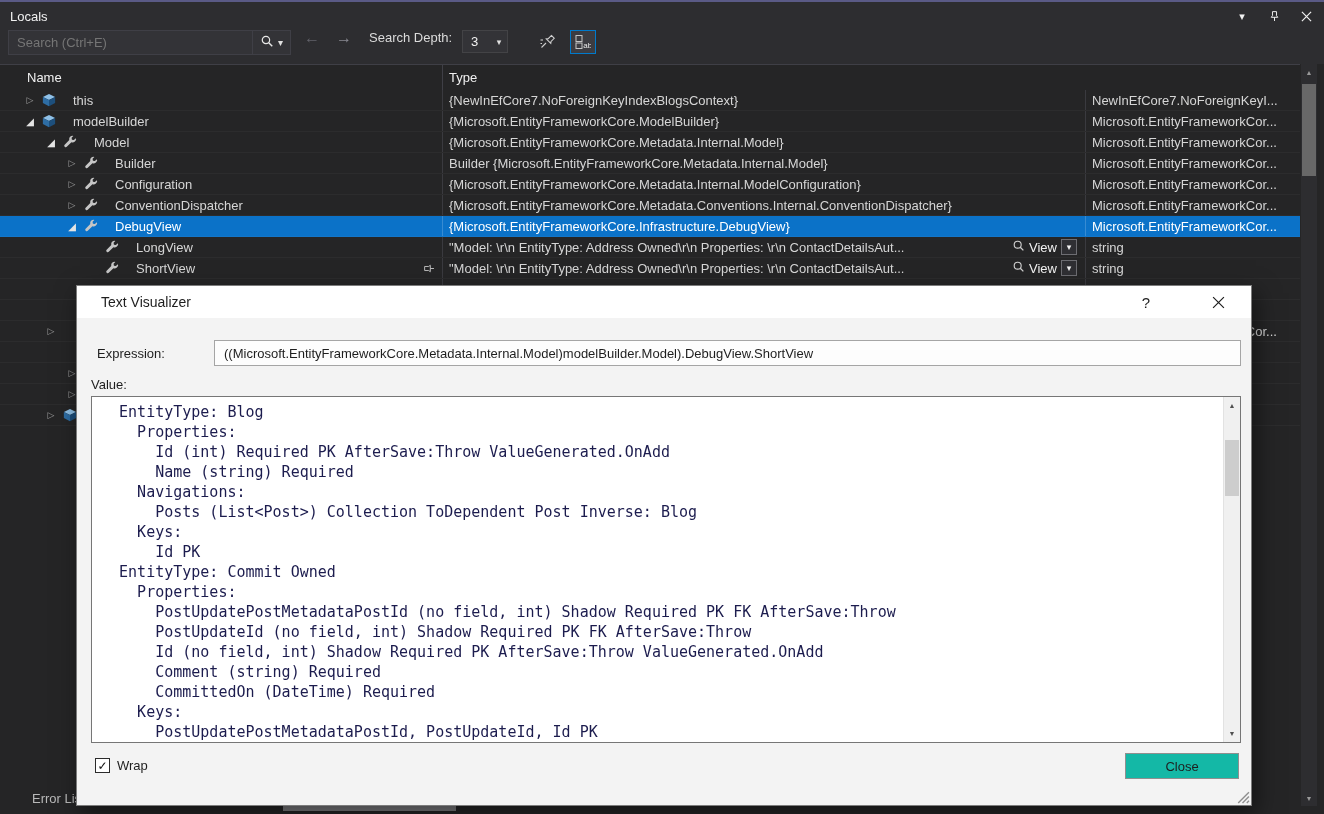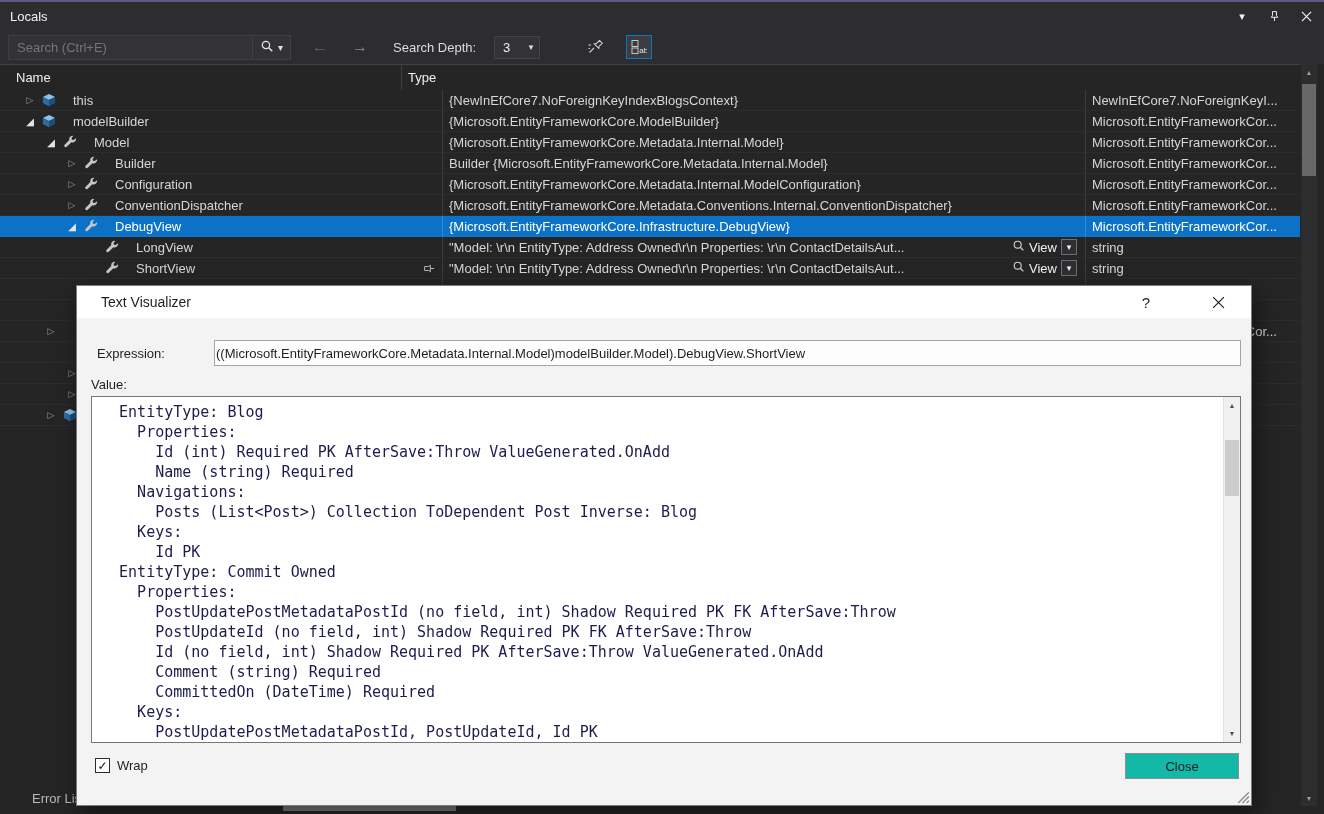--- a/index.html
+++ b/index.html
@@ -5,40 +5,40 @@
   *{box-sizing:border-box;margin:0;padding:0}
   html,body{width:1324px;height:814px;overflow:hidden}
   body{background:#252526;font-family:"Liberation Sans",sans-serif;position:relative;color:#dcdcdc}
 
   .accent-line{height:2px;background:var(--accent,#5a5a86)}
   .titlebar{height:28px;background:#2d2d30;display:flex;align-items:center;padding:0 10px;color:#f1f1f1;font-size:13px}
   .titlebar .title{flex:1}
   .tb-controls{display:flex;align-items:center;gap:16px}
   .tb-controls .ctl{display:inline-flex;align-items:center;justify-content:center;width:16px;height:16px;color:#f1f1f1;font-size:11px;cursor:default}
 
-  .toolbar{height:34px;background:#2d2d30;display:flex;align-items:center;padding:0 8px;gap:18px;font-size:13px}
+  .toolbar{height:34px;background:#2d2d30;display:flex;align-items:flex-start;padding:0 8px;gap:10px;font-size:13px}
   .searchbox{width:283px;height:25px;background:#333337;border:1px solid #3f3f46;display:flex;align-items:center}
   .searchbox input{flex:1;background:transparent;border:none;outline:none;color:#cdcdcd;font-size:13px;padding:0 8px;font-family:"Liberation Sans",sans-serif}
   .search-split{display:flex;align-items:center;gap:4px;padding:0 7px;height:100%;border-left:1px solid #3f3f46}
   .search-split .dd{font-size:10px;color:#e0e0e0}
   .nav-arrow{font-size:16px;line-height:1;padding:0 3px}
   .nav-arrow.back{color:#62626a}
   .nav-arrow.fwd{color:#8a8a92}
   .depth-label{color:#dcdcdc;margin-left:4px}
   .depth-combo{width:46px;height:23px;background:#333337;border:1px solid #434346;display:flex;align-items:center;color:#f1f1f1}
   .depth-combo .val{flex:1;padding-left:8px}
   .depth-combo .arrow{width:16px;height:100%;display:flex;align-items:center;justify-content:center;font-size:9px;color:#e0e0e0}
   .tbtn{width:26px;height:24px;display:flex;align-items:center;justify-content:center}
   .tbtn.active{border:1px solid var(--tbactive,#007acc);background:#3c3c41}
   .tb-spacer{width:6px}
 
   .grid{width:1300px}
   .grid-header{display:flex;height:26px;align-items:center;color:#f1f1f1;font-size:13px;border-top:1px solid #3f3f46;background:#252526}
   .hcol{height:100%;display:flex;align-items:center;border-right:1px solid #3f3f46;padding-left:6px}
-  .hcol.name{width:402px;padding-left:16px}
+  .hcol.name{width:443px;padding-left:27px}
   .hcol.value{width:643px}
   .hcol.type{width:214px;border-right:none}
 
   .grid-row{display:flex;height:21px;align-items:center;font-size:13px;color:#d6d6d6;border-bottom:1px solid rgba(255,255,255,0.035);background:transparent}
   .grid-row.selected{background:var(--sel,#0b72c8);color:#fff}
   .cell{height:100%;display:flex;align-items:center;overflow:hidden;white-space:nowrap}
   .cell.name{width:443px;border-right:1px solid #3a3a3f;gap:3px}
   .cell.value{width:643px;border-right:1px solid #3a3a3f;padding:0 6px}
   .cell.type{width:214px;padding:0 6px}
   .grid-row.selected .cell{border-right-color:rgba(255,255,255,.18)}
@@ -60,21 +60,21 @@
   .statusbar-text{position:absolute;left:32px;top:791px;font-size:13px;color:#b9b9b9;z-index:0}
 
   
   .dialog{position:absolute;left:76px;top:285px;width:1176px;height:521px;background:#f3f3f3;border:1px solid #7c7c7c;box-shadow:4px 8px 22px rgba(0,0,0,.5);z-index:10;color:#1e1e1e;font-size:13px}
   .dlg-title{height:32px;background:#fff;display:flex;align-items:center;padding:0 18px 0 24px;font-size:14px}
   .dlg-title .dtext{flex:1}
   .dlg-help{width:26px;height:26px;display:flex;align-items:center;justify-content:center;font-size:15px;margin-right:44px}
   .dlg-close{width:30px;height:26px;display:flex;align-items:center;justify-content:center}
   .expr-row{position:absolute;left:20px;top:54px;width:1144px;display:flex;align-items:center}
   .expr-label{width:117px}
-  .expr-input{flex:1;height:26px;background:#fdfdfd;border:1px solid #a5a5a5;padding:0 1px;font-family:"Liberation Sans",sans-serif;font-size:13px;color:#1e1e1e;outline:none}
+  .expr-input{flex:1;height:26px;background:#fdfdfd;border:1px solid #a5a5a5;padding:0 9px;font-family:"Liberation Sans",sans-serif;font-size:13px;color:#1e1e1e;outline:none}
   .value-label{position:absolute;left:14px;top:91px}
   .value-area{position:absolute;left:14px;top:110px;width:1150px;height:347px;background:#fff;border:1px solid #767676}
   .value-pre{position:absolute;top:0;left:0;right:18px;bottom:0;padding:5px 4px 0 9px;font-family:"DejaVu Sans Mono","Liberation Mono",monospace;font-size:15px;line-height:20px;color:#1c1c4e;white-space:pre;overflow:hidden}
   .ta-scroll{position:absolute;top:0;right:0;bottom:0;width:17px;background:#f0f0f0;border-left:1px solid #e2e2e2}
   .ta-arrow{position:absolute;left:0;width:16px;height:17px;display:flex;align-items:center;justify-content:center;color:#505050;font-size:7px}
   .ta-arrow.up{top:0}
   .ta-arrow.down{bottom:0}
   .ta-thumb{position:absolute;left:1px;top:43px;width:14px;height:56px;background:#cdcdcd}
   .wrap-row{position:absolute;left:18px;top:472px;display:flex;align-items:center;gap:7px}
   .checkbox{width:15px;height:15px;background:#fff;border:1px solid #2b2b2b;display:flex;align-items:center;justify-content:center;color:#111;font-size:12px;line-height:1}

